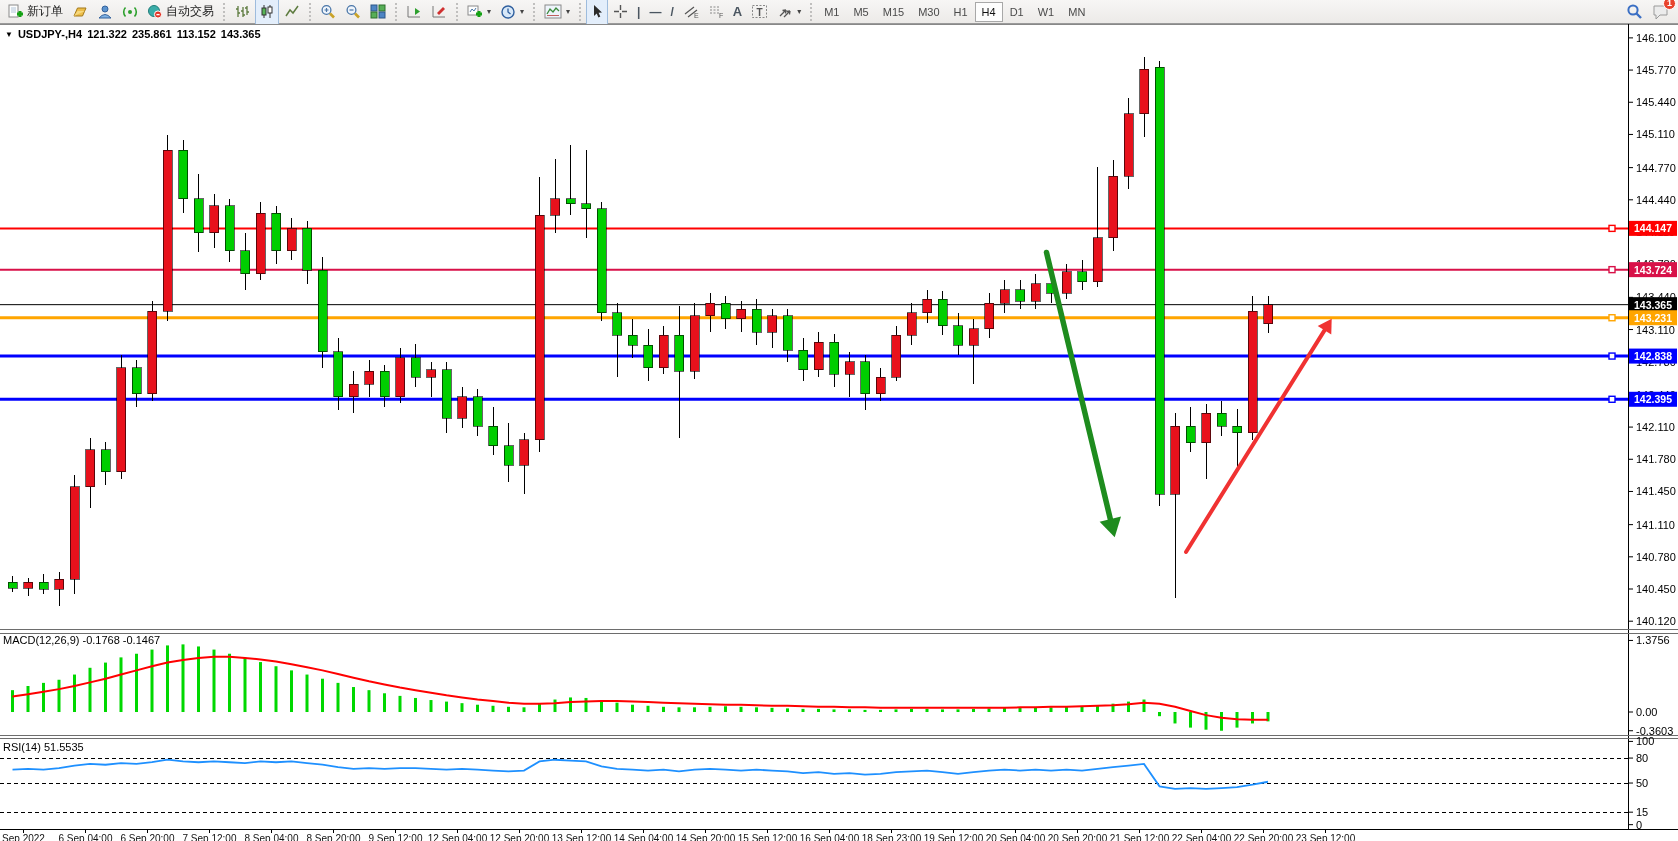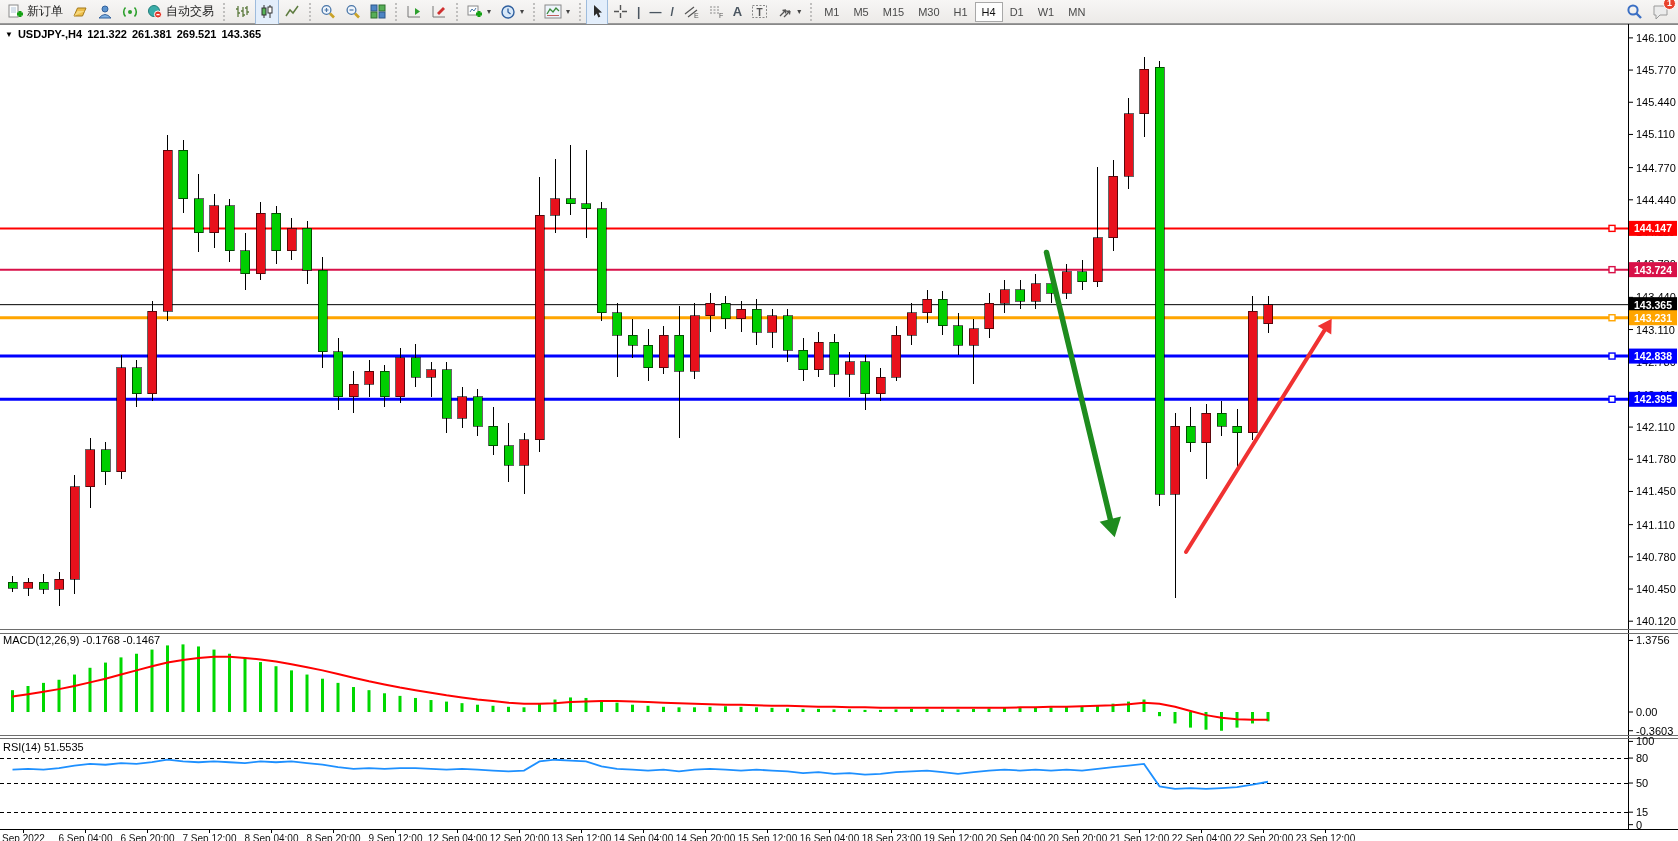--- a/index.html
+++ b/index.html
@@ -699,18 +699,18 @@
           <line x1="1263.5" y1="805" x2="1263.5" y2="809" stroke="#000"></line>
           <text x="1263.5" y="818" font-size="10" fill="#111" text-anchor="middle">22 Sep 20:00</text>
           <line x1="1325.5" y1="805" x2="1325.5" y2="809" stroke="#000"></line>
           <text x="1325.5" y="818" font-size="10" fill="#111" text-anchor="middle">23 Sep 12:00</text>
         </g>
       </svg>
     <div class="symbol-header">
       <span class="tri">▼</span>
       <span>USDJPY-,H4</span>
       <span>121.322</span>
-      <span>261.381</span>
-      <span>269.521</span>
+      <span>235.861</span>
+      <span>113.152</span>
       <span>143.365</span>
     </div>
   </div>
 </div>
 
 </body></html>

